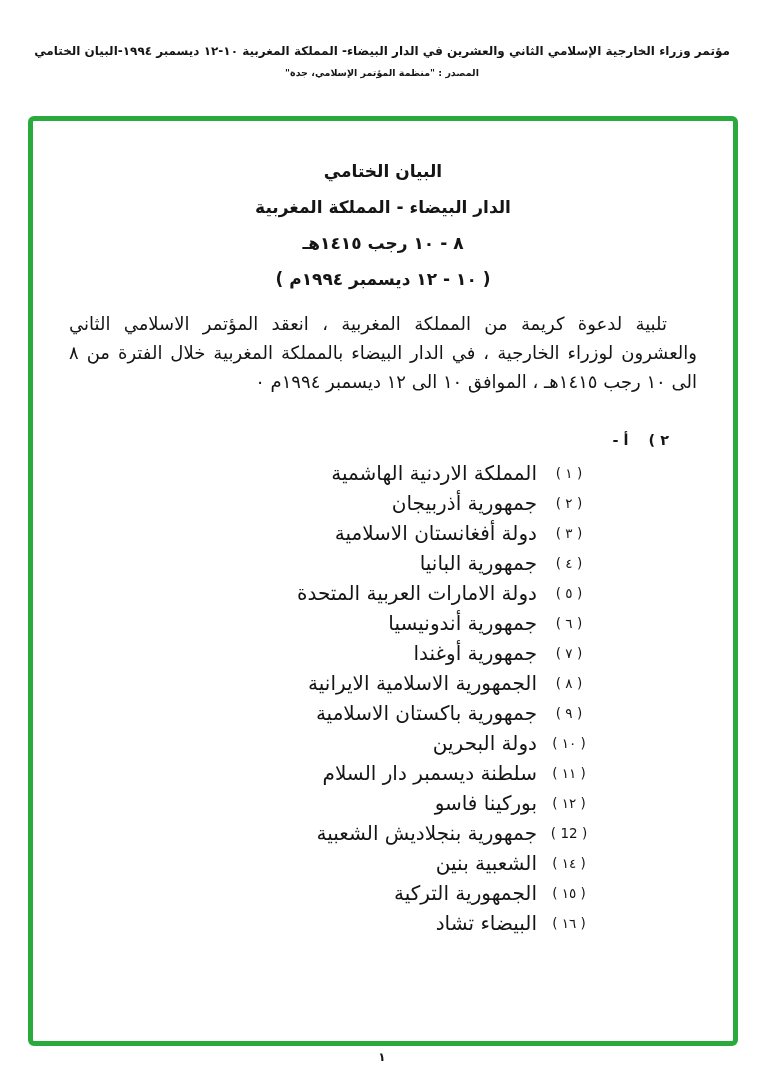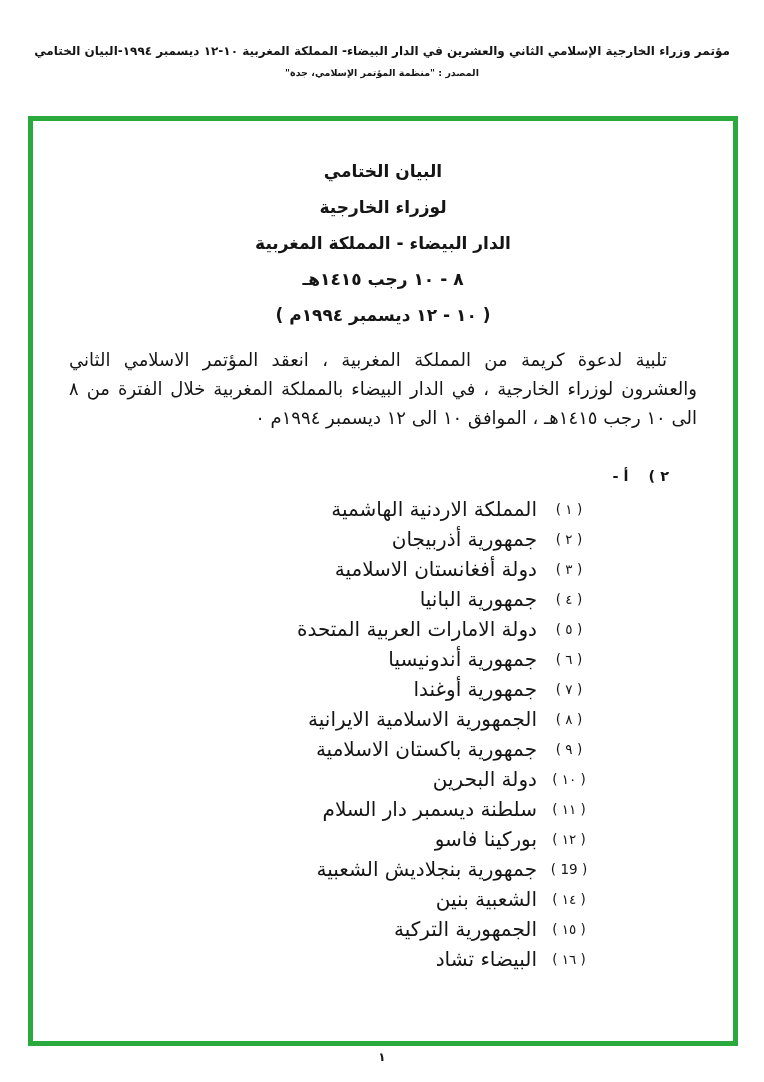--- a/index.html
+++ b/index.html
@@ -44,25 +44,24 @@
   }
 </style>
 </head>
 <body>
 
 <header class="doc-header">
   <div class="line1">مؤتمر وزراء الخارجية الإسلامي الثاني والعشرين في الدار البيضاء- المملكة المغربية ١٠-١٢ ديسمبر ١٩٩٤-البيان الختامي</div>
   <div class="line2">المصدر : "منظمة المؤتمر الإسلامي، جدة"</div>
 </header>
 
-<div class="frame" style="border-color: rgb(42, 169, 60);">
+<div class="frame" style="border-color: rgb(42, 169, 60); border-radius: 6px;">
 
   <div class="titles">
     <div class="title-line">البيان الختامي</div>
-    <div class="title-line">لوزراء الخارجية</div>
     <div class="title-line">الدار البيضاء - المملكة المغربية</div>
     <div class="title-line">٨ - ١٠ رجب ١٤١٥هـ</div>
     <div class="title-line">( ١٠ - ١٢ ديسمبر ١٩٩٤م )</div>
   </div>
 
   <p class="intro">تلبية لدعوة كريمة من المملكة المغربية ، انعقد المؤتمر الاسلامي الثاني والعشرون لوزراء الخارجية ، في الدار البيضاء بالمملكة المغربية خلال الفترة من ٨ الى ١٠ رجب ١٤١٥هـ ، الموافق ١٠ الى ١٢ ديسمبر ١٩٩٤م ٠</p>
 
   <div class="section-head">
     <span>٢ )</span>
     <span>أ -</span>
@@ -111,21 +110,21 @@
     </div>
     <div class="country-row">
       <span class="country-num">( ١١ )</span>
       <span class="country-name">سلطنة ديسمبر دار السلام</span>
     </div>
     <div class="country-row">
       <span class="country-num">( ١٢ )</span>
       <span class="country-name">بوركينا فاسو</span>
     </div>
     <div class="country-row">
-      <span class="country-num">( 19 )</span>
+      <span class="country-num">( 12 )</span>
       <span class="country-name">جمهورية بنجلاديش الشعبية</span>
     </div>
     <div class="country-row">
       <span class="country-num">( ١٤ )</span>
       <span class="country-name">الشعبية بنين</span>
     </div>
     <div class="country-row">
       <span class="country-num">( ١٥ )</span>
       <span class="country-name">الجمهورية التركية</span>
     </div>

